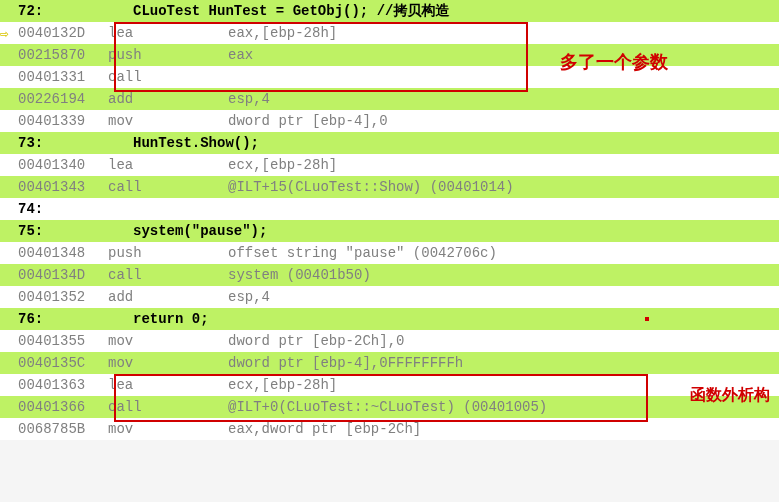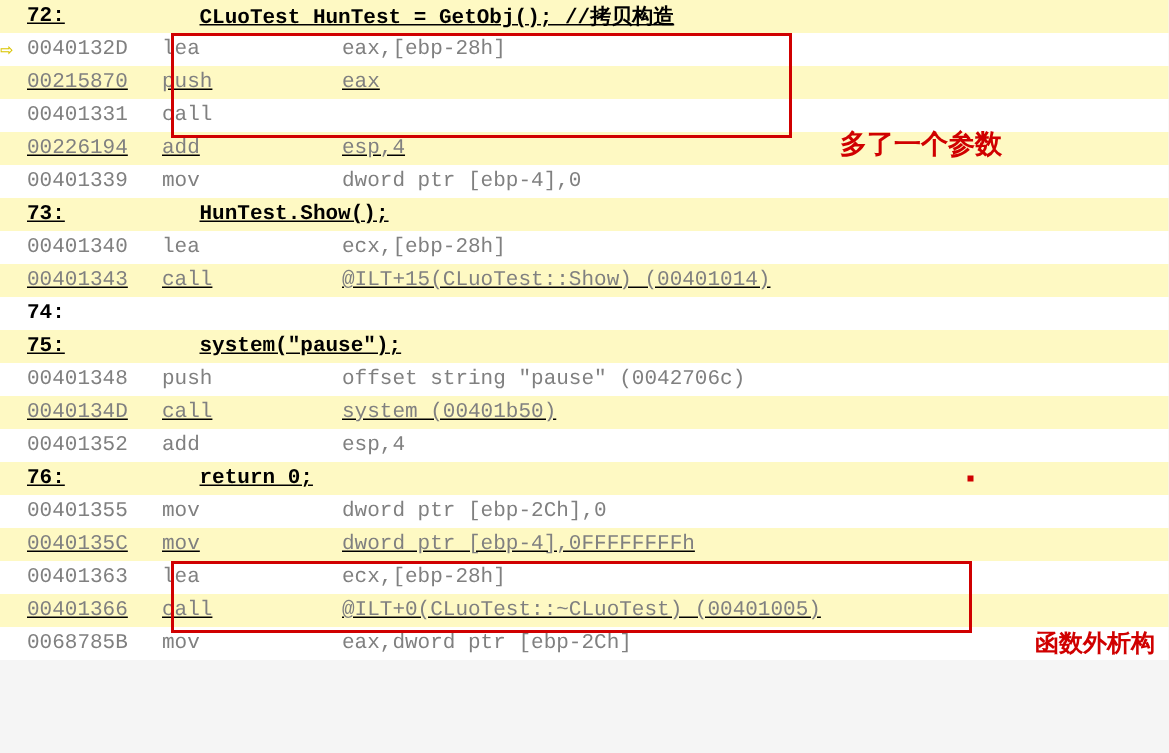--- a/index.html
+++ b/index.html
@@ -12,21 +12,21 @@
     position: relative;
   }
   .row {
     display: flex;
     align-items: center;
     height: 22px;
     white-space: pre;
     position: relative;
   }
   .row.light { background: #ffffff; }
-  .row.dark  { background: #fef9c3; text-decoration: underline; }
+  .row.dark  { background: #bef264; }
   .gutter {
     width: 18px;
     display: inline-block;
     flex-shrink: 0;
   }
   .arrow {
     color: #d9c400;
     font-weight: bold;
     font-size: 14px;
   }
@@ -61,21 +61,20 @@
     z-index: 5;
   }
   .annot {
     position: absolute;
     color: #d00000;
     font-family: "Microsoft YaHei", sans-serif;
     font-size: 18px;
     font-weight: bold;
     z-index: 6;
     white-space: nowrap;
-    margin-top: 34px;
   }
   .annot.small { font-size: 16px; padding-left: 36px; }
   .red-dot {
     position: absolute;
     width: 4px; height: 4px;
     background: #d00000;
     top: 9px;
     right: 130px;
   }
 </style>

